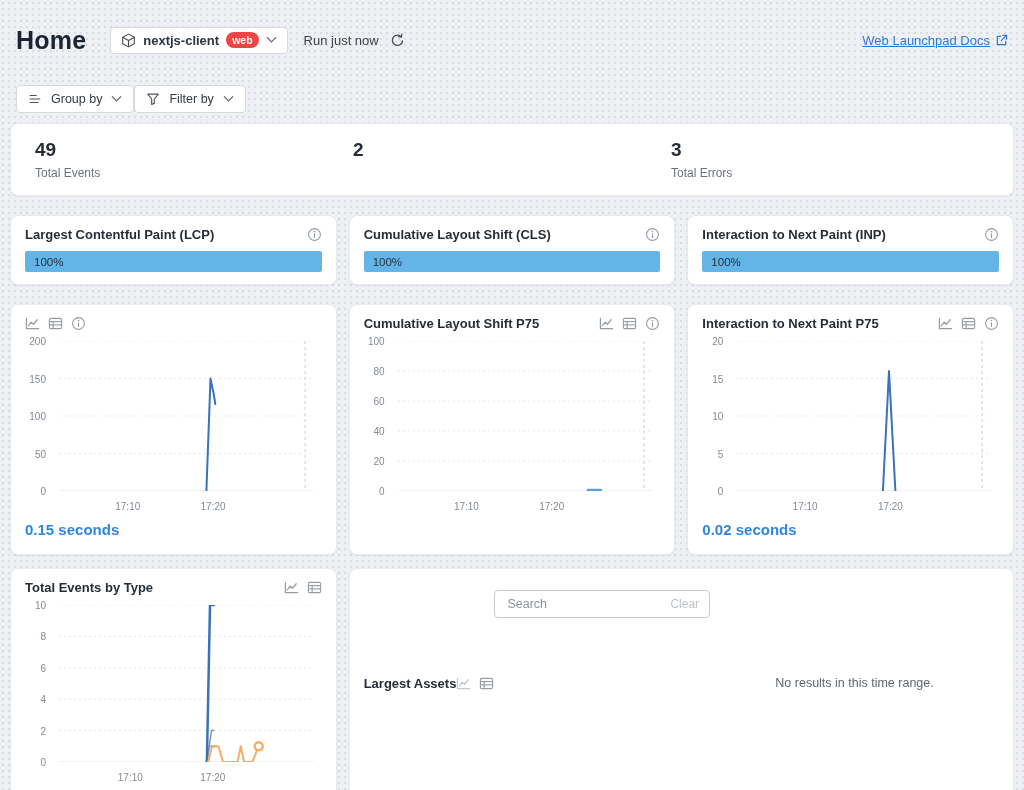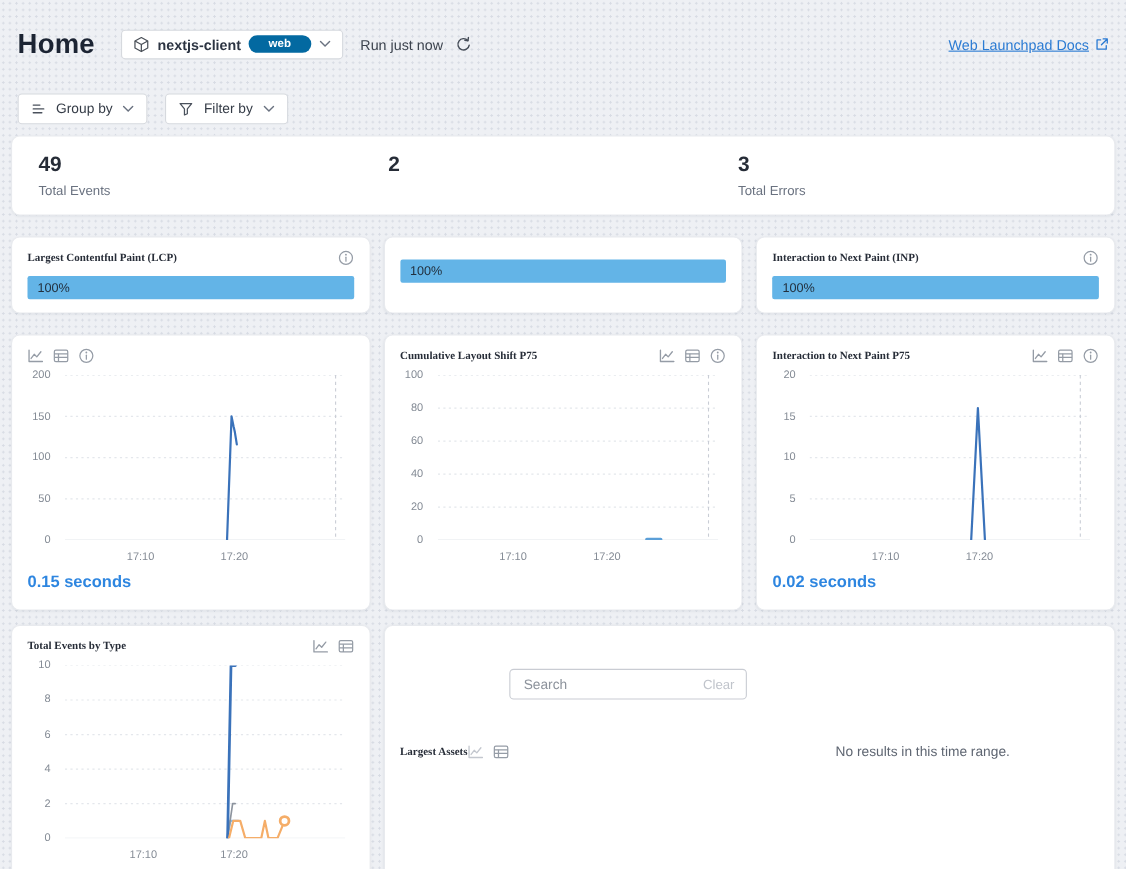--- a/index.html
+++ b/index.html
@@ -12,68 +12,68 @@
     background-size:6px 6px;
     color:#272d38;
   }
   .page { padding:12px 10px 8px; }
 
   
   .hdr { display:flex; align-items:center; margin:13px 6px 0; height:30px; }
   .hdr-title { font-size:25px; font-weight:800; color:#1c2433; margin-right:24px; letter-spacing:.2px; }
   .select { display:inline-flex; align-items:center; gap:7px; background:#fff; border:1px solid #d6d9de;
             border-radius:4px; padding:0 10px; height:27px; font-size:13px; color:#2c3442; cursor:pointer; }
-  .badge { background:#0369a1; color:#fff; font-size:10.5px; font-weight:700; padding:2px 18px; border-radius:9px; }
+  .badge { background:#ef4444; color:#fff; font-size:10.5px; font-weight:700; padding:2px 6px; border-radius:9px; }
   .time-select { width:178px; justify-content:space-between; margin-left:20px; }
   .run { margin-left:16px; font-size:13px; color:#3c434e; }
   .refresh-btn { margin-left:11px; display:inline-flex; color:#454c57; background:none; border:none; padding:0; cursor:pointer; }
   .docs { margin-left:auto; display:inline-flex; gap:5px; align-items:center; color:#2b7bd3; font-size:13px;
           text-decoration:underline; cursor:pointer; }
 
   
-  .toolbar { display:flex; gap:16px; margin:30px 6px 0; }
+  .toolbar { display:flex; gap:0; margin:30px 6px 0; }
   .tbtn { display:inline-flex; align-items:center; gap:9px; background:#fff; border:1px solid #d6d9de;
           border-radius:4px; padding:0 11px; height:28px; font-size:12.5px; color:#343b46; cursor:pointer; }
   .tbtn .glyph { color:#4a515c; display:inline-flex; }
 
   
   .card { background:#fff; border:1px solid #e8eaee; border-radius:8px; box-shadow:0 1px 2px rgba(20,30,50,.05); }
 
   .stats-card { margin-top:10px; padding:15px 24px; display:flex; }
   .stat { flex:1; }
   .stat-value { font-size:19px; font-weight:700; color:#262c37; }
   .stat-label { font-size:12px; color:#6a7280; margin-top:5px; }
 
   .row3 { display:flex; gap:12px; margin-top:19px; }
   .row3 > .card { flex:1; min-width:0; }
 
   .vital-card { padding:11px 14px 12px; }
   .title-row { display:flex; align-items:center; }
-  .card-title { font-size:10px; font-weight:700; color:#272d38; flex:1;font-family:Liberation Serif, serif; }
+  .card-title { font-size:13px; font-weight:700; color:#272d38; flex:1; }
   .cicons { display:flex; gap:8px; align-items:center; }
   .icon-btn { display:inline-flex; color:#959ca6; background:none; border:none; padding:0; cursor:pointer; }
   .icon-muted { color:#c3c7ce; }
   .vbar { margin-top:9px; height:21px; background:#63b4e7; border-radius:2px; display:flex; align-items:center;
           padding-left:9px; font-size:11.5px; color:#22303e; }
 
   .chart-card { height:251px; padding:11px 14px 12px; display:flex; flex-direction:column; }
   .chart { position:relative; margin-top:4px; }
   .chart-md { height:178px; }
   .chart-lg { height:185px; }
   .plot { position:absolute; left:34px; right:8px; top:6px; bottom:22px; }
   .ylabels { position:absolute; left:0; width:30px; top:6px; bottom:22px; }
   .ytick { position:absolute; right:9px; transform:translateY(-50%); font-size:10px; color:#848b95; }
   .xlabels { position:absolute; left:34px; right:8px; bottom:0; height:14px; }
   .xtick { position:absolute; top:2px; transform:translateX(-50%); font-size:10px; color:#848b95; }
   .chart-value { font-size:15px; font-weight:700; color:#2e86e0; margin-top:8px; }
 
   .bottom-row { display:flex; gap:12px; margin-top:13px; }
   .events-card { width:calc((100% - 24px)/3); height:230px; padding:11px 14px; display:flex; flex-direction:column; }
   .assets-card { flex:1; height:230px; padding:11px 14px; display:flex; }
-  .search-box { margin-top:28px; display:flex; align-items:center; border:1px solid #c9ccd3; border-radius:4px;
+  .search-box { margin-top:10px; display:flex; align-items:center; border:1px solid #c9ccd3; border-radius:4px;
                 height:28px; padding:0 10px; background:#fff; }
   .search-input { flex:1; border:none; outline:none; font-size:12.5px; color:#333a44; background:transparent; font-family:inherit; }
   .search-input::placeholder { color:#8d939c; }
   .clear { font-size:12px; color:#c0c4cb; cursor:default; }
   .empty-msg { flex:1; display:flex; align-items:center; justify-content:center; font-size:12.5px; color:#5f6672; }
 
   svg { display:block; }
 </style>
 </head>
 <body>
@@ -174,20 +174,30 @@
             <circle cx="8" cy="4.8" r="0.9" fill="currentColor" stroke="none"></circle>
           </svg>
         </button>
       </div>
       <div class="vbar">
         <span>100%</span>
       </div>
     </div>
 
     <div class="card vital-card">
+      <div class="title-row">
+        <div class="card-title">Cumulative Layout Shift (CLS)</div>
+        <button class="icon-btn">
+          <svg width="15" height="15" viewBox="0 0 16 16" fill="none" stroke="currentColor" stroke-width="1.2">
+            <circle cx="8" cy="8" r="6.3"></circle>
+              <line x1="8" y1="7.3" x2="8" y2="11.2" stroke-linecap="round"></line>
+            <circle cx="8" cy="4.8" r="0.9" fill="currentColor" stroke="none"></circle>
+          </svg>
+        </button>
+      </div>
       <div class="vbar">
         <span>100%</span>
       </div>
     </div>
 
     <div class="card vital-card">
       <div class="title-row">
         <div class="card-title">Interaction to Next Paint (INP)</div>
         <button class="icon-btn">
           <svg width="15" height="15" viewBox="0 0 16 16" fill="none" stroke="currentColor" stroke-width="1.2">

